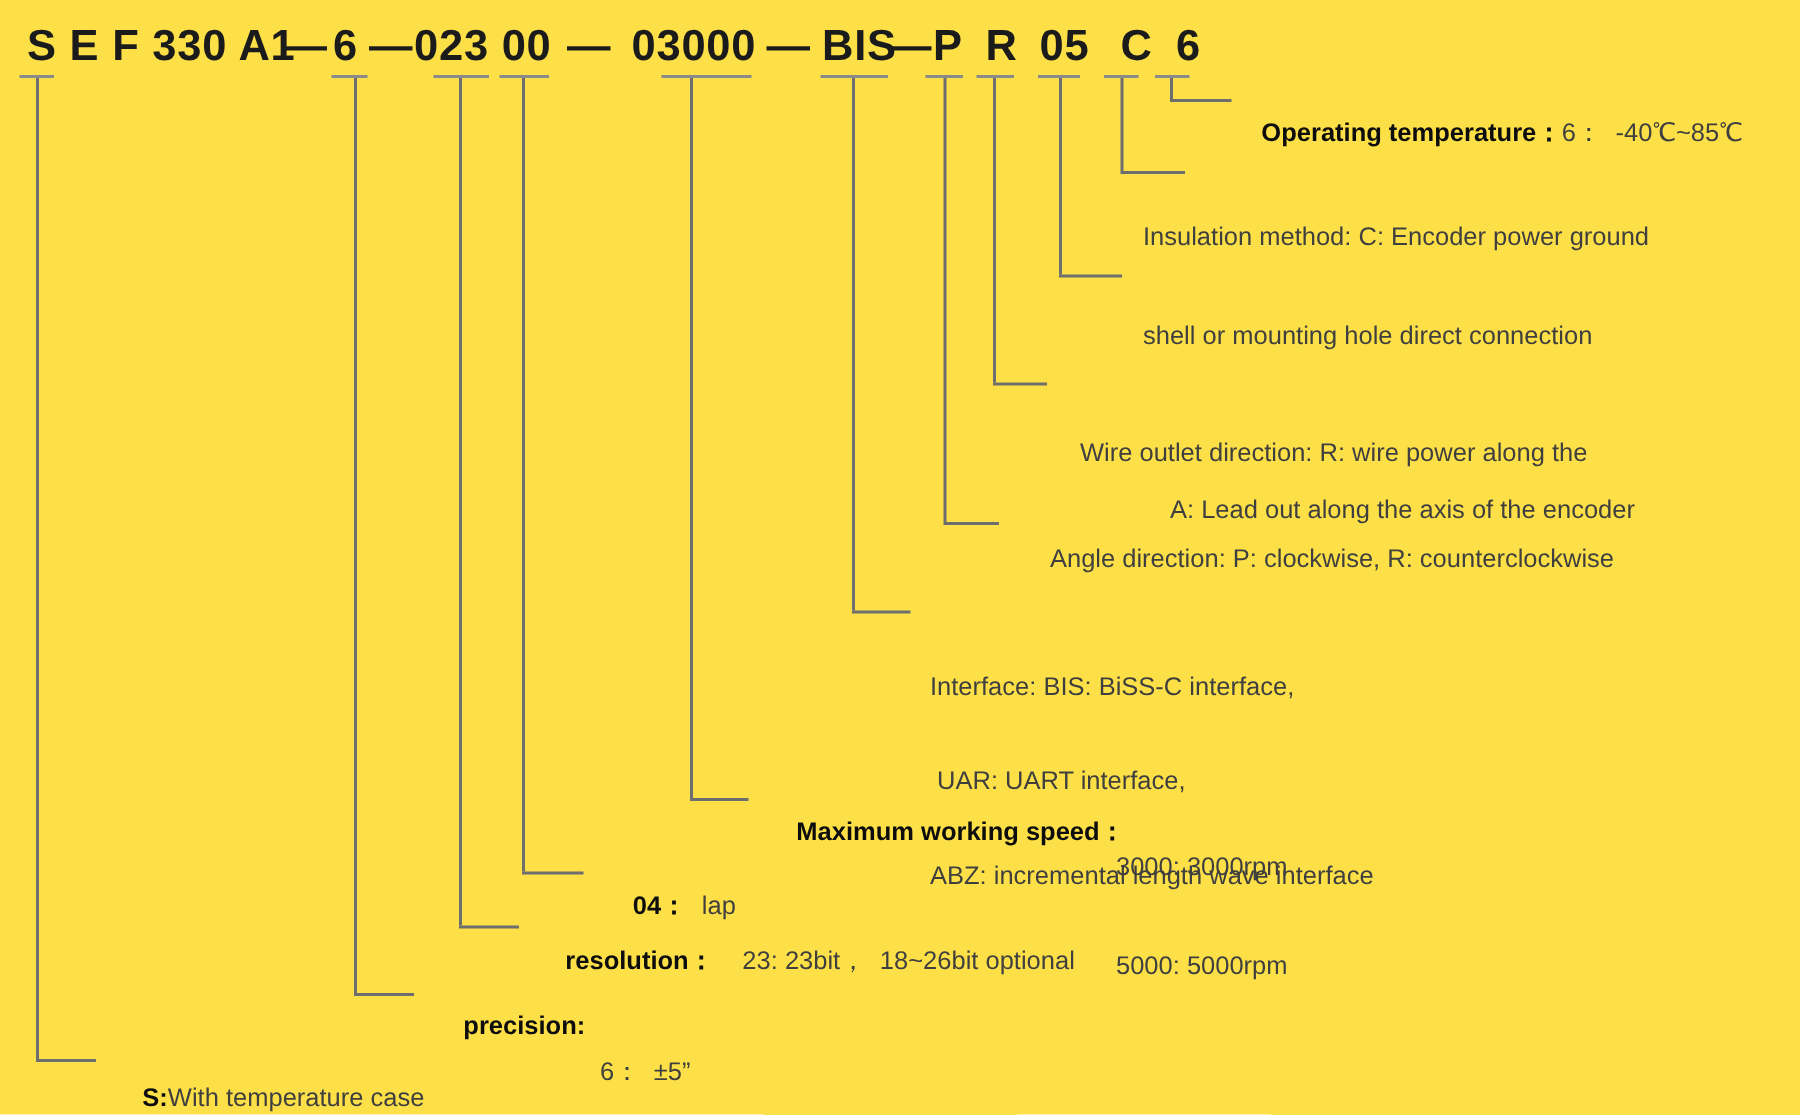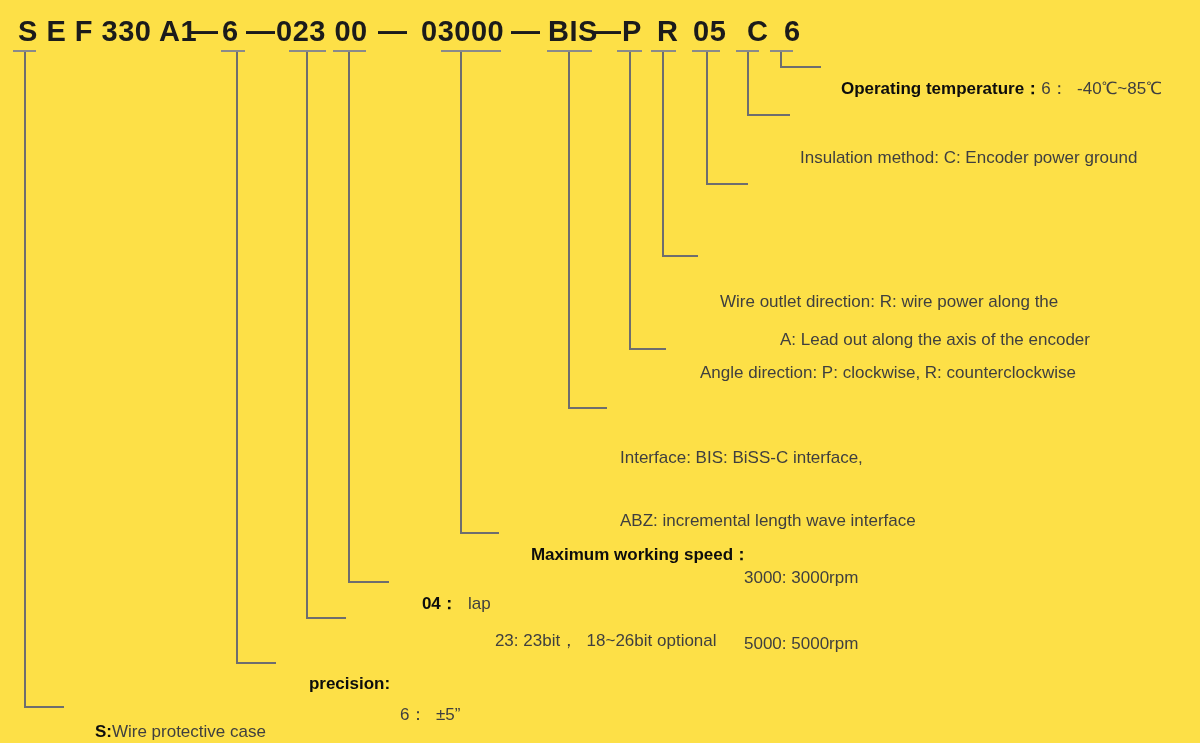--- a/index.html
+++ b/index.html
@@ -86,65 +86,70 @@
   <div class="vl" style="left:747px;top:52px;height:62px"></div>
   <div class="hl" style="left:747px;top:114px;width:43px"></div>
 
   <div class="vl" style="left:780px;top:52px;height:14px"></div>
   <div class="hl" style="left:780px;top:66px;width:41px"></div>
 
   <div class="ann" style="left:822px;top:57px">
     <span class="b">Operating temperature：</span><span>6：  -40℃~85℃</span>
   </div>
 
-  <div class="ann lh22" style="left:800px;top:103px">
+  <div class="ann lh22" style="left:762px;top:103px">
     <div>Insulation method: C: Encoder power ground</div>
+    <div>shell or mounting hole direct connection</div>
   </div>
 
 
   <div class="ann lh22" style="left:720px;top:247px;width:396px">
     <div>Wire outlet direction: R: wire power along the</div>
   </div>
   <div class="ann" style="left:762px;top:308px">
     <span>A: Lead out along the axis of the encoder</span>
   </div>
 
   <div class="ann" style="left:682px;top:341px">
     <span>Angle direction: P: clockwise, R: counterclockwise</span>
   </div>
 
   <div class="ann" style="left:620px;top:405px">
     <div>Interface: BIS: BiSS-C interface,</div>
+    <div> UAR: UART interface,</div>
     <div>ABZ: incremental length wave interface</div>
   </div>
 
   <div class="ann annb" style="left:512px;top:523px">
     <span>Maximum working speed：</span>
   </div>
   <div class="ann lh22" style="left:744px;top:523px">
     <div>3000: 3000rpm</div>
     <div>5000: 5000rpm</div>
   </div>
 
   <div class="ann annb" style="left:403px;top:572px">
     <span>04：</span>
   </div>
   <div class="ann" style="left:449px;top:572px">
     <span>lap</span>
   </div>
 
+  <div class="ann annb" style="left:358px;top:609px">
+    <span>resolution：</span>
+  </div>
   <div class="ann" style="left:476px;top:609px">
     <span>23: 23bit，  18~26bit optional</span>
   </div>
 
   <div class="ann annb" style="left:290px;top:652px">
     <span>precision:</span>
   </div>
   <div class="ann lh25" style="left:400px;top:652px">
     <div>6：  ±5”</div>
     
   </div>
 
   <div class="ann" style="left:76px;top:700px">
-    <span class="b">S:</span><span>Wire protective case</span>
+    <span class="b">S:</span><span>With temperature case</span>
   </div>
 
 </div>
 
 </body></html>

